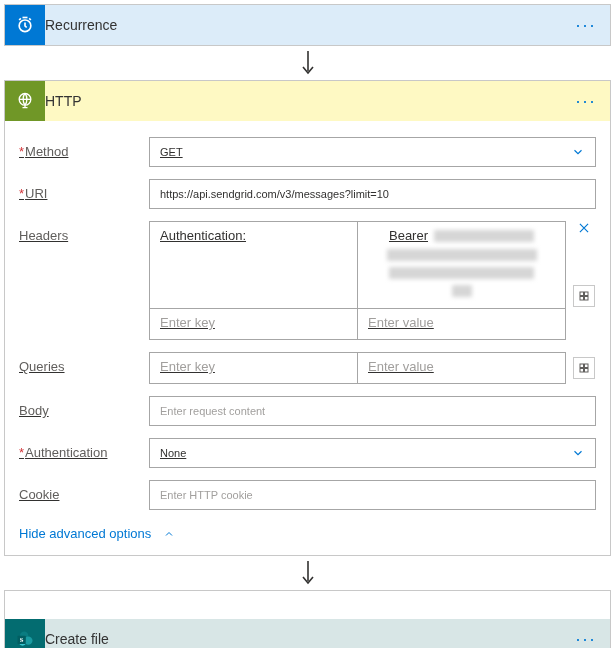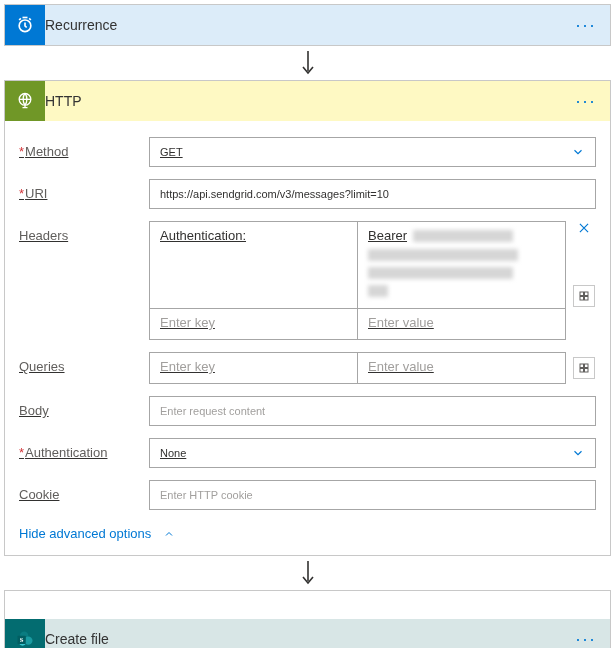--- a/index.html
+++ b/index.html
@@ -216,21 +216,21 @@
     
     <div class="form-row">
       <div class="form-label">Headers</div>
       <div class="form-ctrl">
         <div class="kv-wrap">
           <div class="kv-table">
             <div class="kv-row">
               <div class="kv-cell" style="height:86px;">
                   <span>Authentication:</span>
                 </div>
-              <div class="kv-cell" style="height:86px; flex-direction:column; gap:6px; align-items:flex-start;">
+              <div class="kv-cell" style="height:86px; flex-direction:column; gap:6px; align-items:center;">
                 <div style="display:flex; align-items:center; gap:6px;">
                   <span>Bearer</span>
                   <span class="redact" style="width:100px;"></span>
                 </div>
                 <span class="redact" style="width:150px;"></span>
                 <span class="redact" style="width:145px;"></span>
                 <span class="redact" style="width:20px;"></span>
               </div>
             </div>
             <div class="kv-row">

